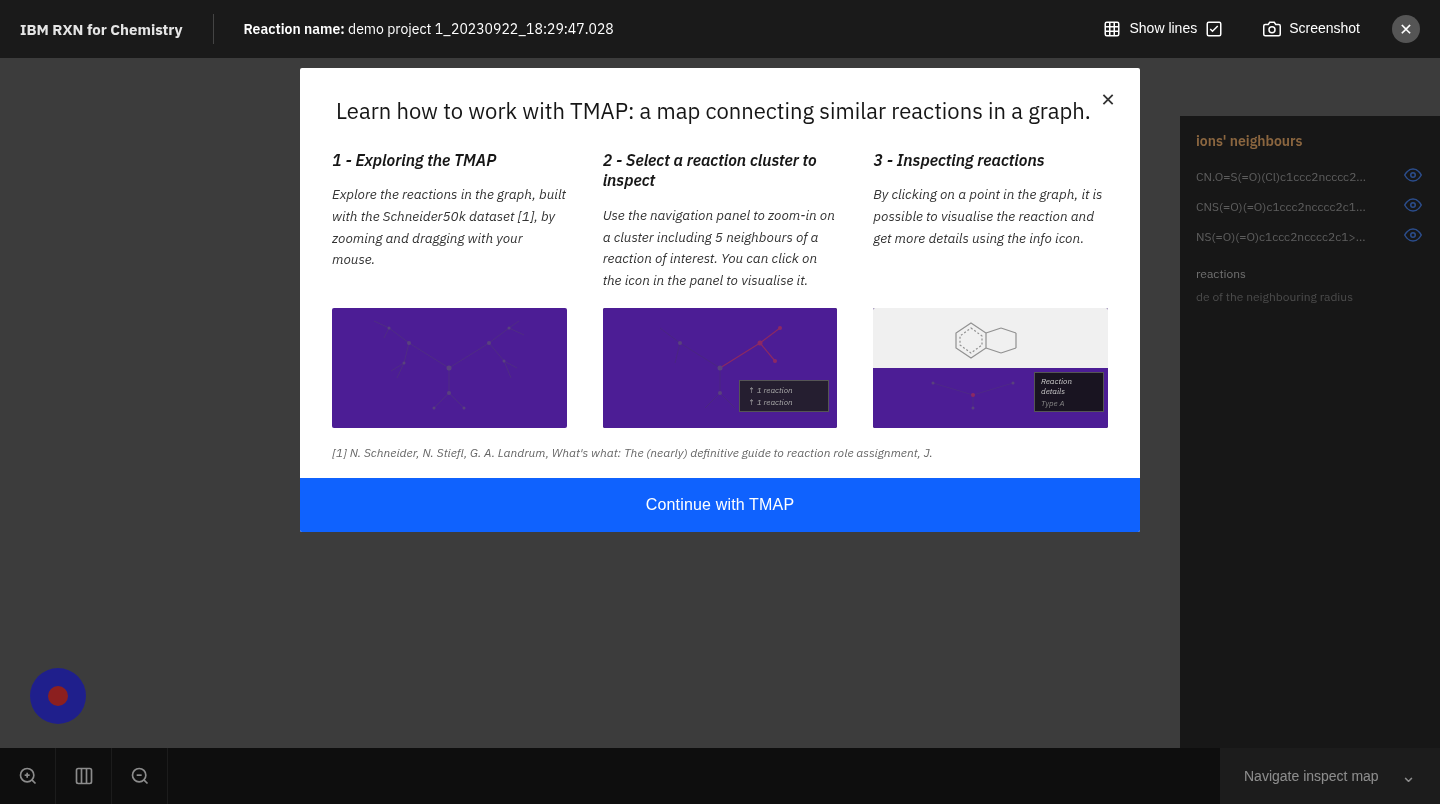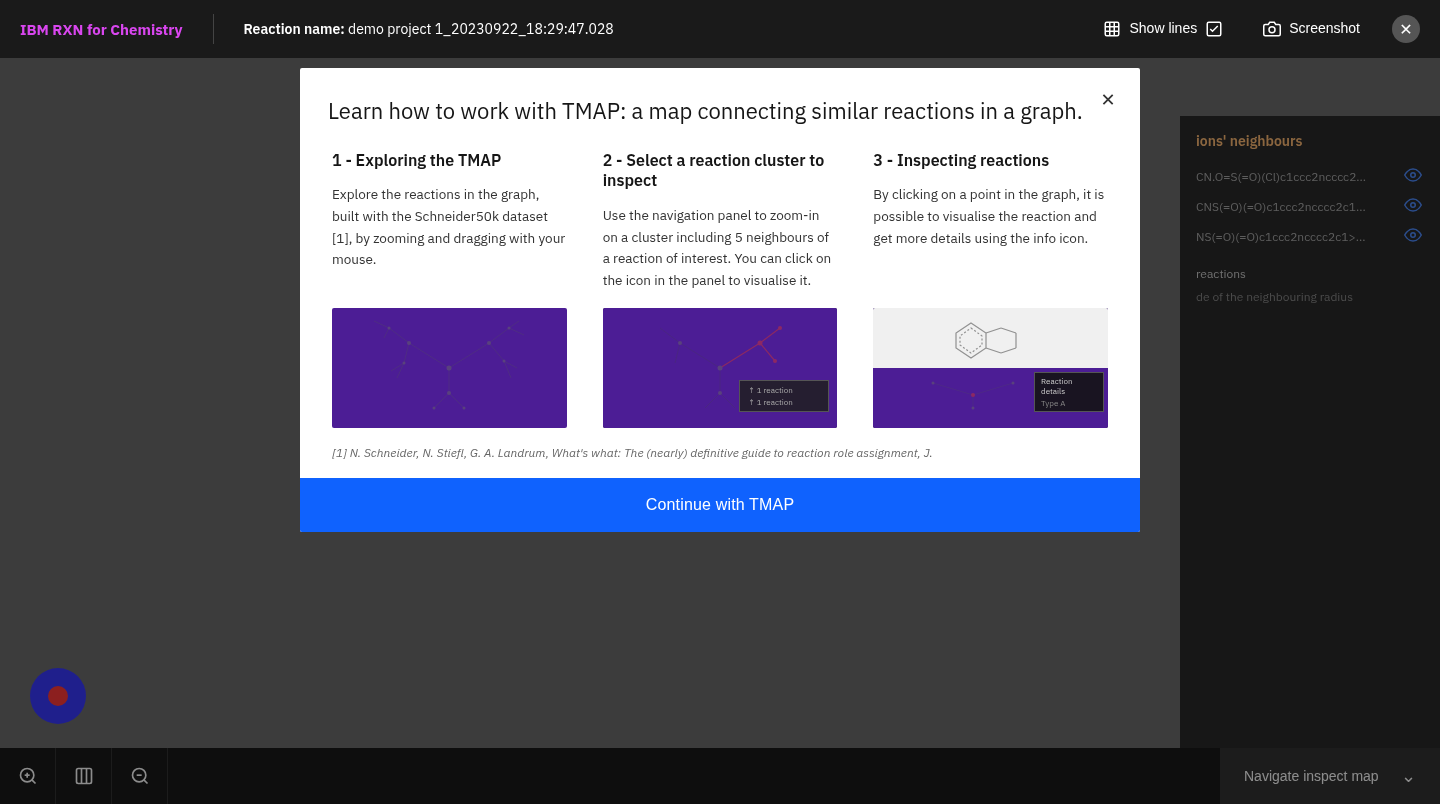--- a/index.html
+++ b/index.html
@@ -18,21 +18,21 @@
       top: 0; left: 0; right: 0;
       height: 58px;
       background: #1a1a1a;
       display: flex;
       align-items: center;
       padding: 0 20px;
       z-index: 1000;
       gap: 0;
     }
     .topbar-brand {
-      color: #d946ef;
+      color: #e5e5e5;
       font-size: 15px;
       font-weight: 400;
       margin-right: 30px;
       white-space: nowrap;
     }
     .topbar-brand span {
       font-weight: 700;
     }
     .topbar-divider {
       width: 1px;
@@ -209,21 +209,21 @@
       background: #fff;
       width: 840px;
       max-height: 680px;
       border-radius: 2px;
       display: flex;
       flex-direction: column;
       overflow: hidden;
       position: relative;
     }
     .modal-header {
-      padding: 28px 32px 0 28px;
+      padding: 28px 32px 0 36px;
       flex-shrink: 0;
     }
     .modal-title {
       font-size: 22px;
       font-weight: 400;
       color: #161616;
       line-height: 1.35;
       max-width: 760px;
     }
     .modal-close {
@@ -243,20 +243,21 @@
       padding: 24px 32px 16px 32px;
     }
     .modal-scrollable::-webkit-scrollbar { width: 8px; }
     .modal-scrollable::-webkit-scrollbar-track { background: #f0f0f0; }
     .modal-scrollable::-webkit-scrollbar-thumb { background: #ccc; }
 
     .steps-grid {
       display: grid;
       grid-template-columns: 1fr 1fr 1fr;
       gap: 36px;
+      font-style: italic;
     }
     .step-col {
       display: flex;
       flex-direction: column;
     }
     .step-heading {
       font-size: 16px;
       font-weight: 600;
       color: #161616;
       margin-bottom: 14px;

